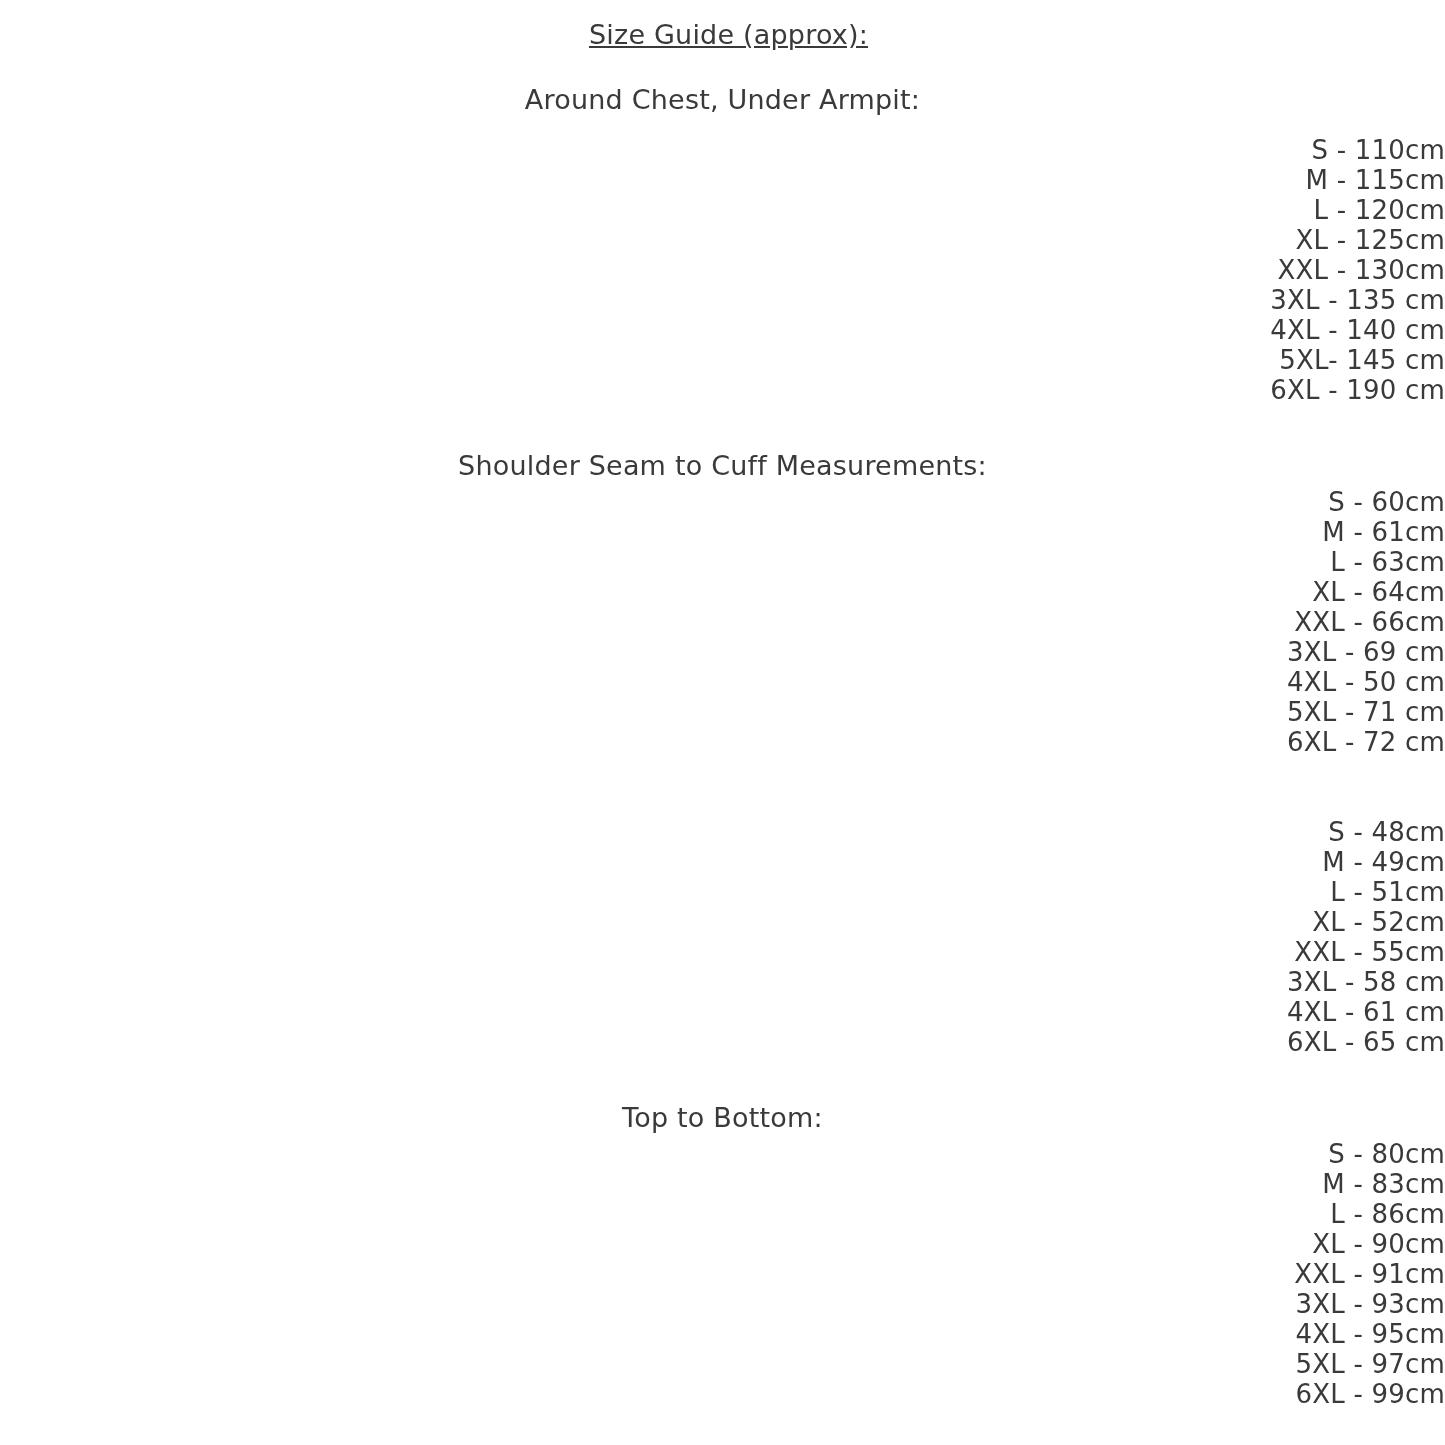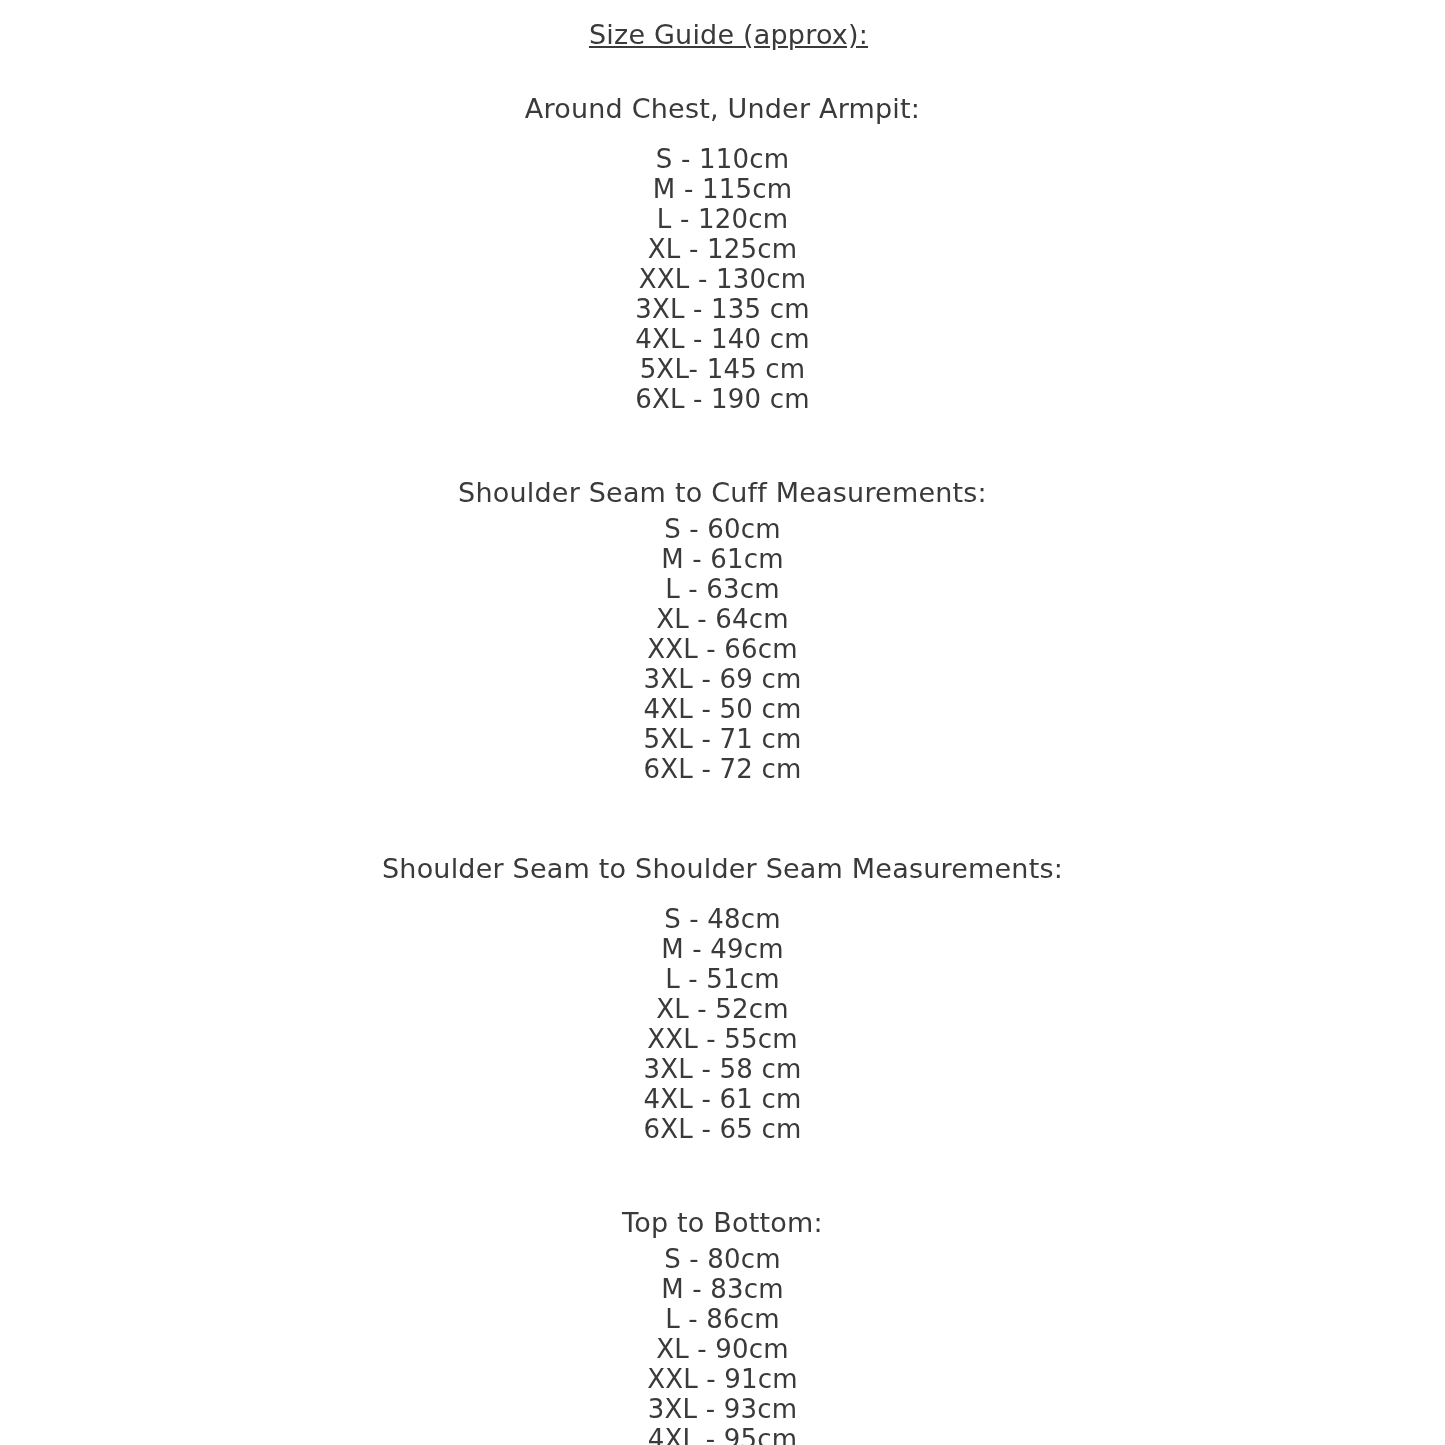--- a/index.html
+++ b/index.html
@@ -33,28 +33,29 @@
     line-height: 42px;
     margin: 0;
     letter-spacing: 0.2px;
   }
   .spacer-lg { height: 20px; }
   .spacer-md { height: 14px; }
   .list {
     margin: 0;
     padding: 0;
     list-style: none;
+    text-align: right;
   }
   .list li {
     font-size: 26px;
     line-height: 30px;
     letter-spacing: 0.2px;
   }
   .block {
-    margin: 12px auto;
+    margin: 3px auto;
   }
 </style>
 </head>
 <body>
 
 <div class="page">
 
   <div class="title">Size Guide (approx):</div>
 
   <div class="spacer-lg"></div>
@@ -90,21 +91,20 @@
       <li>4XL - 50 cm</li>
       <li>5XL - 71 cm</li>
       <li>6XL - 72 cm</li>
     </ul>
   </div>
 
   <div class="spacer-lg"></div>
   <div class="spacer-lg"></div>
 
   <div class="block">
-    <div class="section-head">Shoulder Seam to Shoulder Seam Measurements:</div>
     <div class="spacer-md"></div>
     <ul class="list">
       <li>S - 48cm</li>
       <li>M - 49cm</li>
       <li>L - 51cm</li>
       <li>XL - 52cm</li>
       <li>XXL - 55cm</li>
       <li>3XL - 58 cm</li>
       <li>4XL - 61 cm</li>
       <li>6XL - 65 cm</li>

